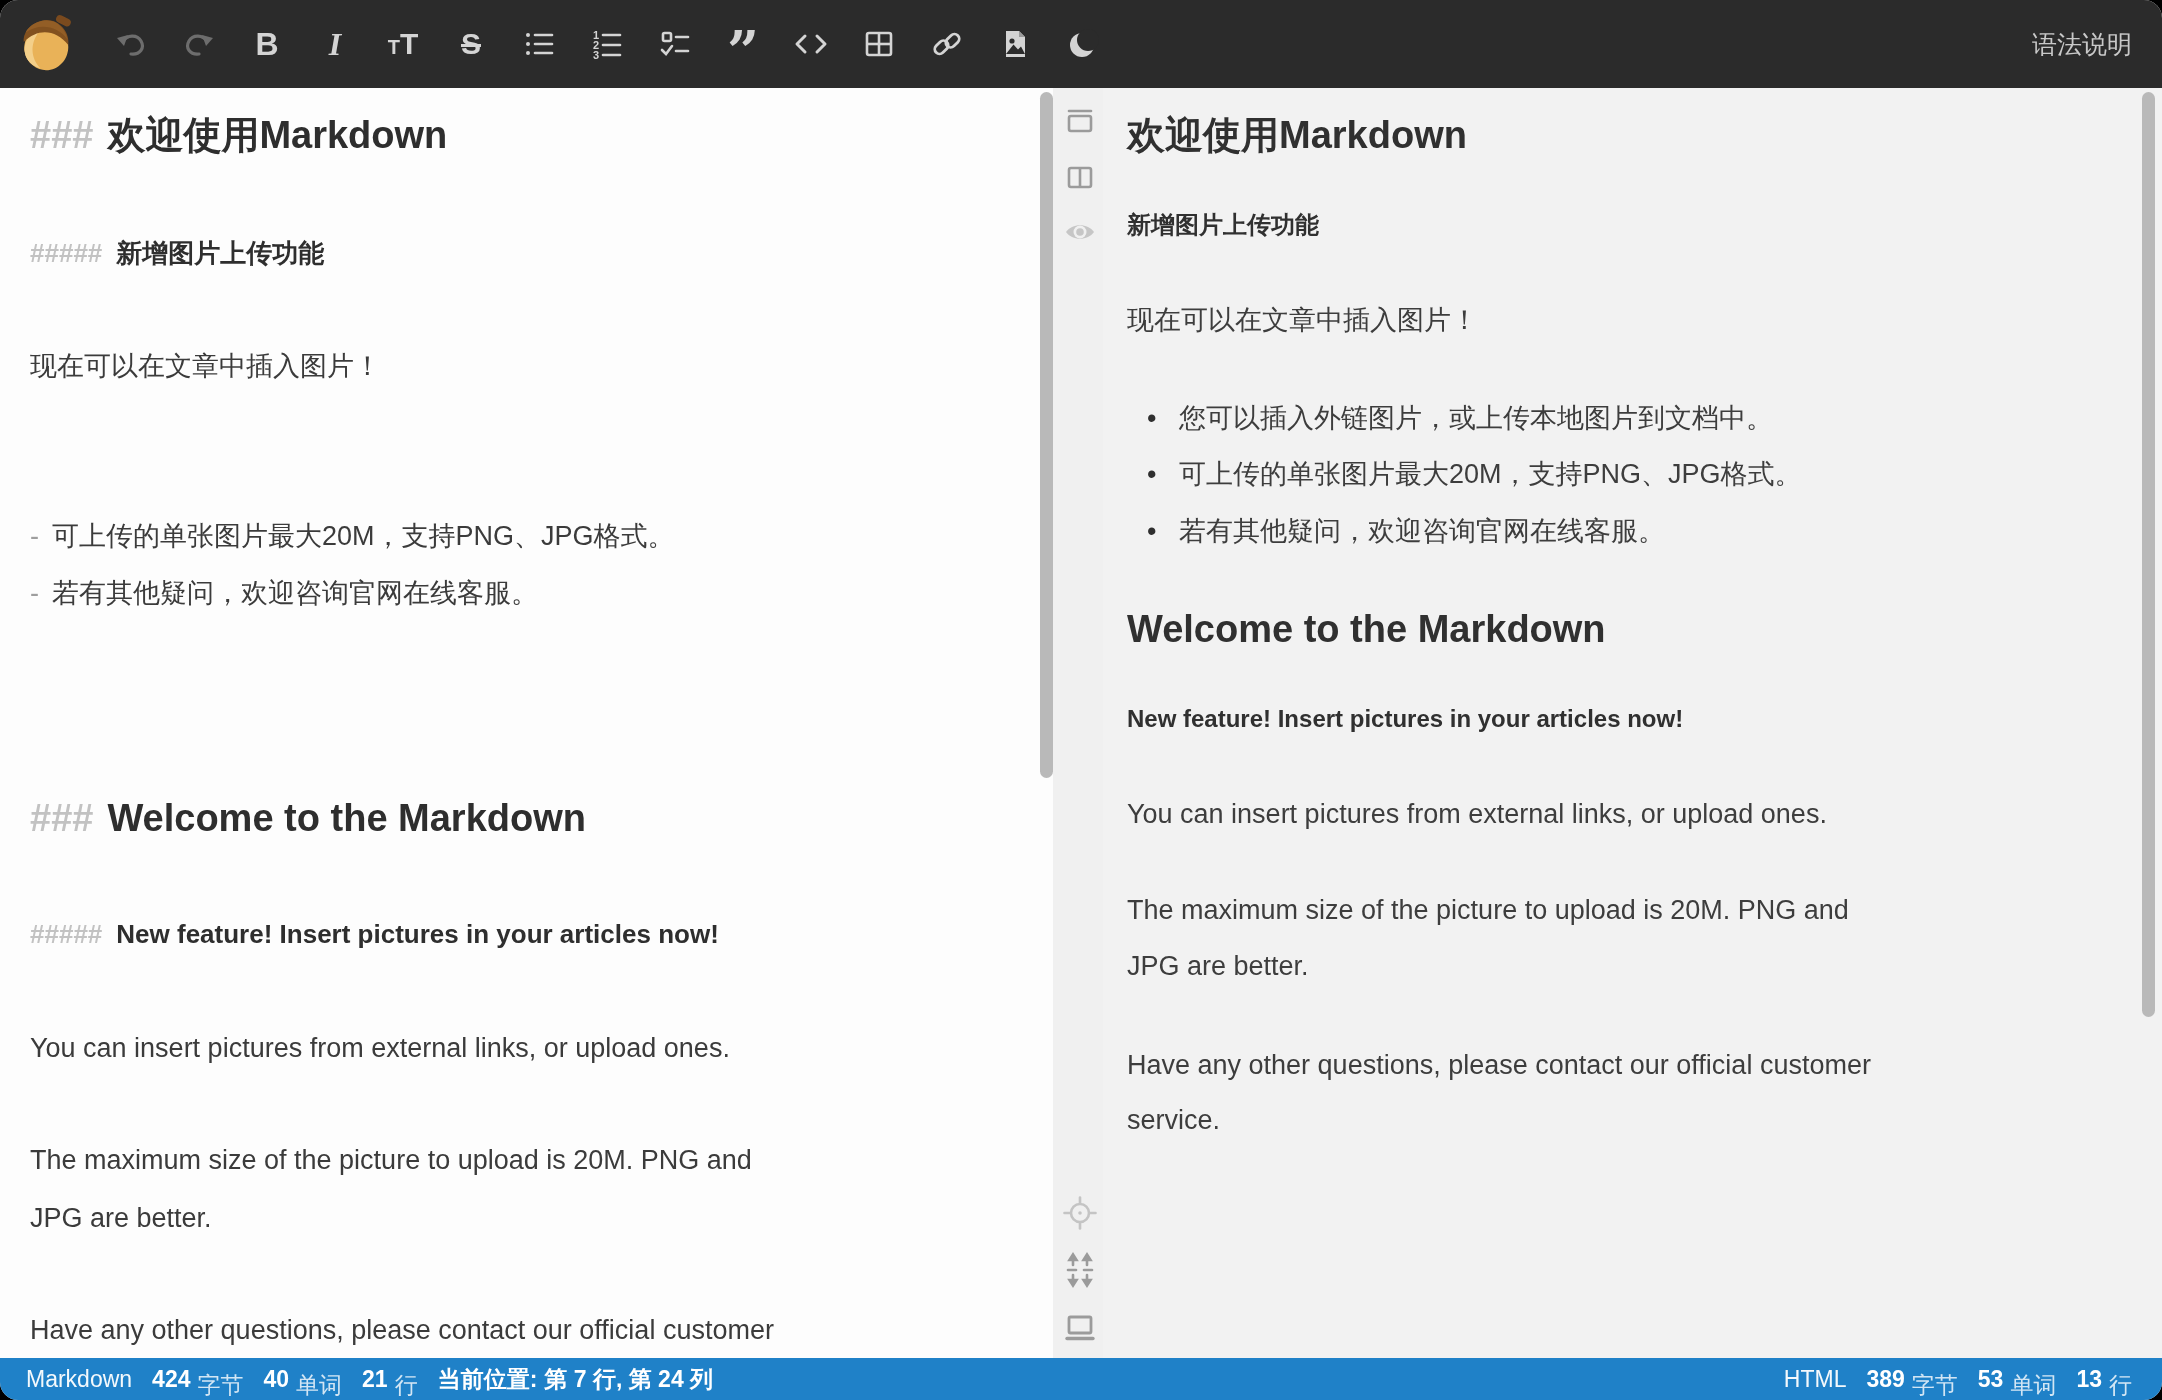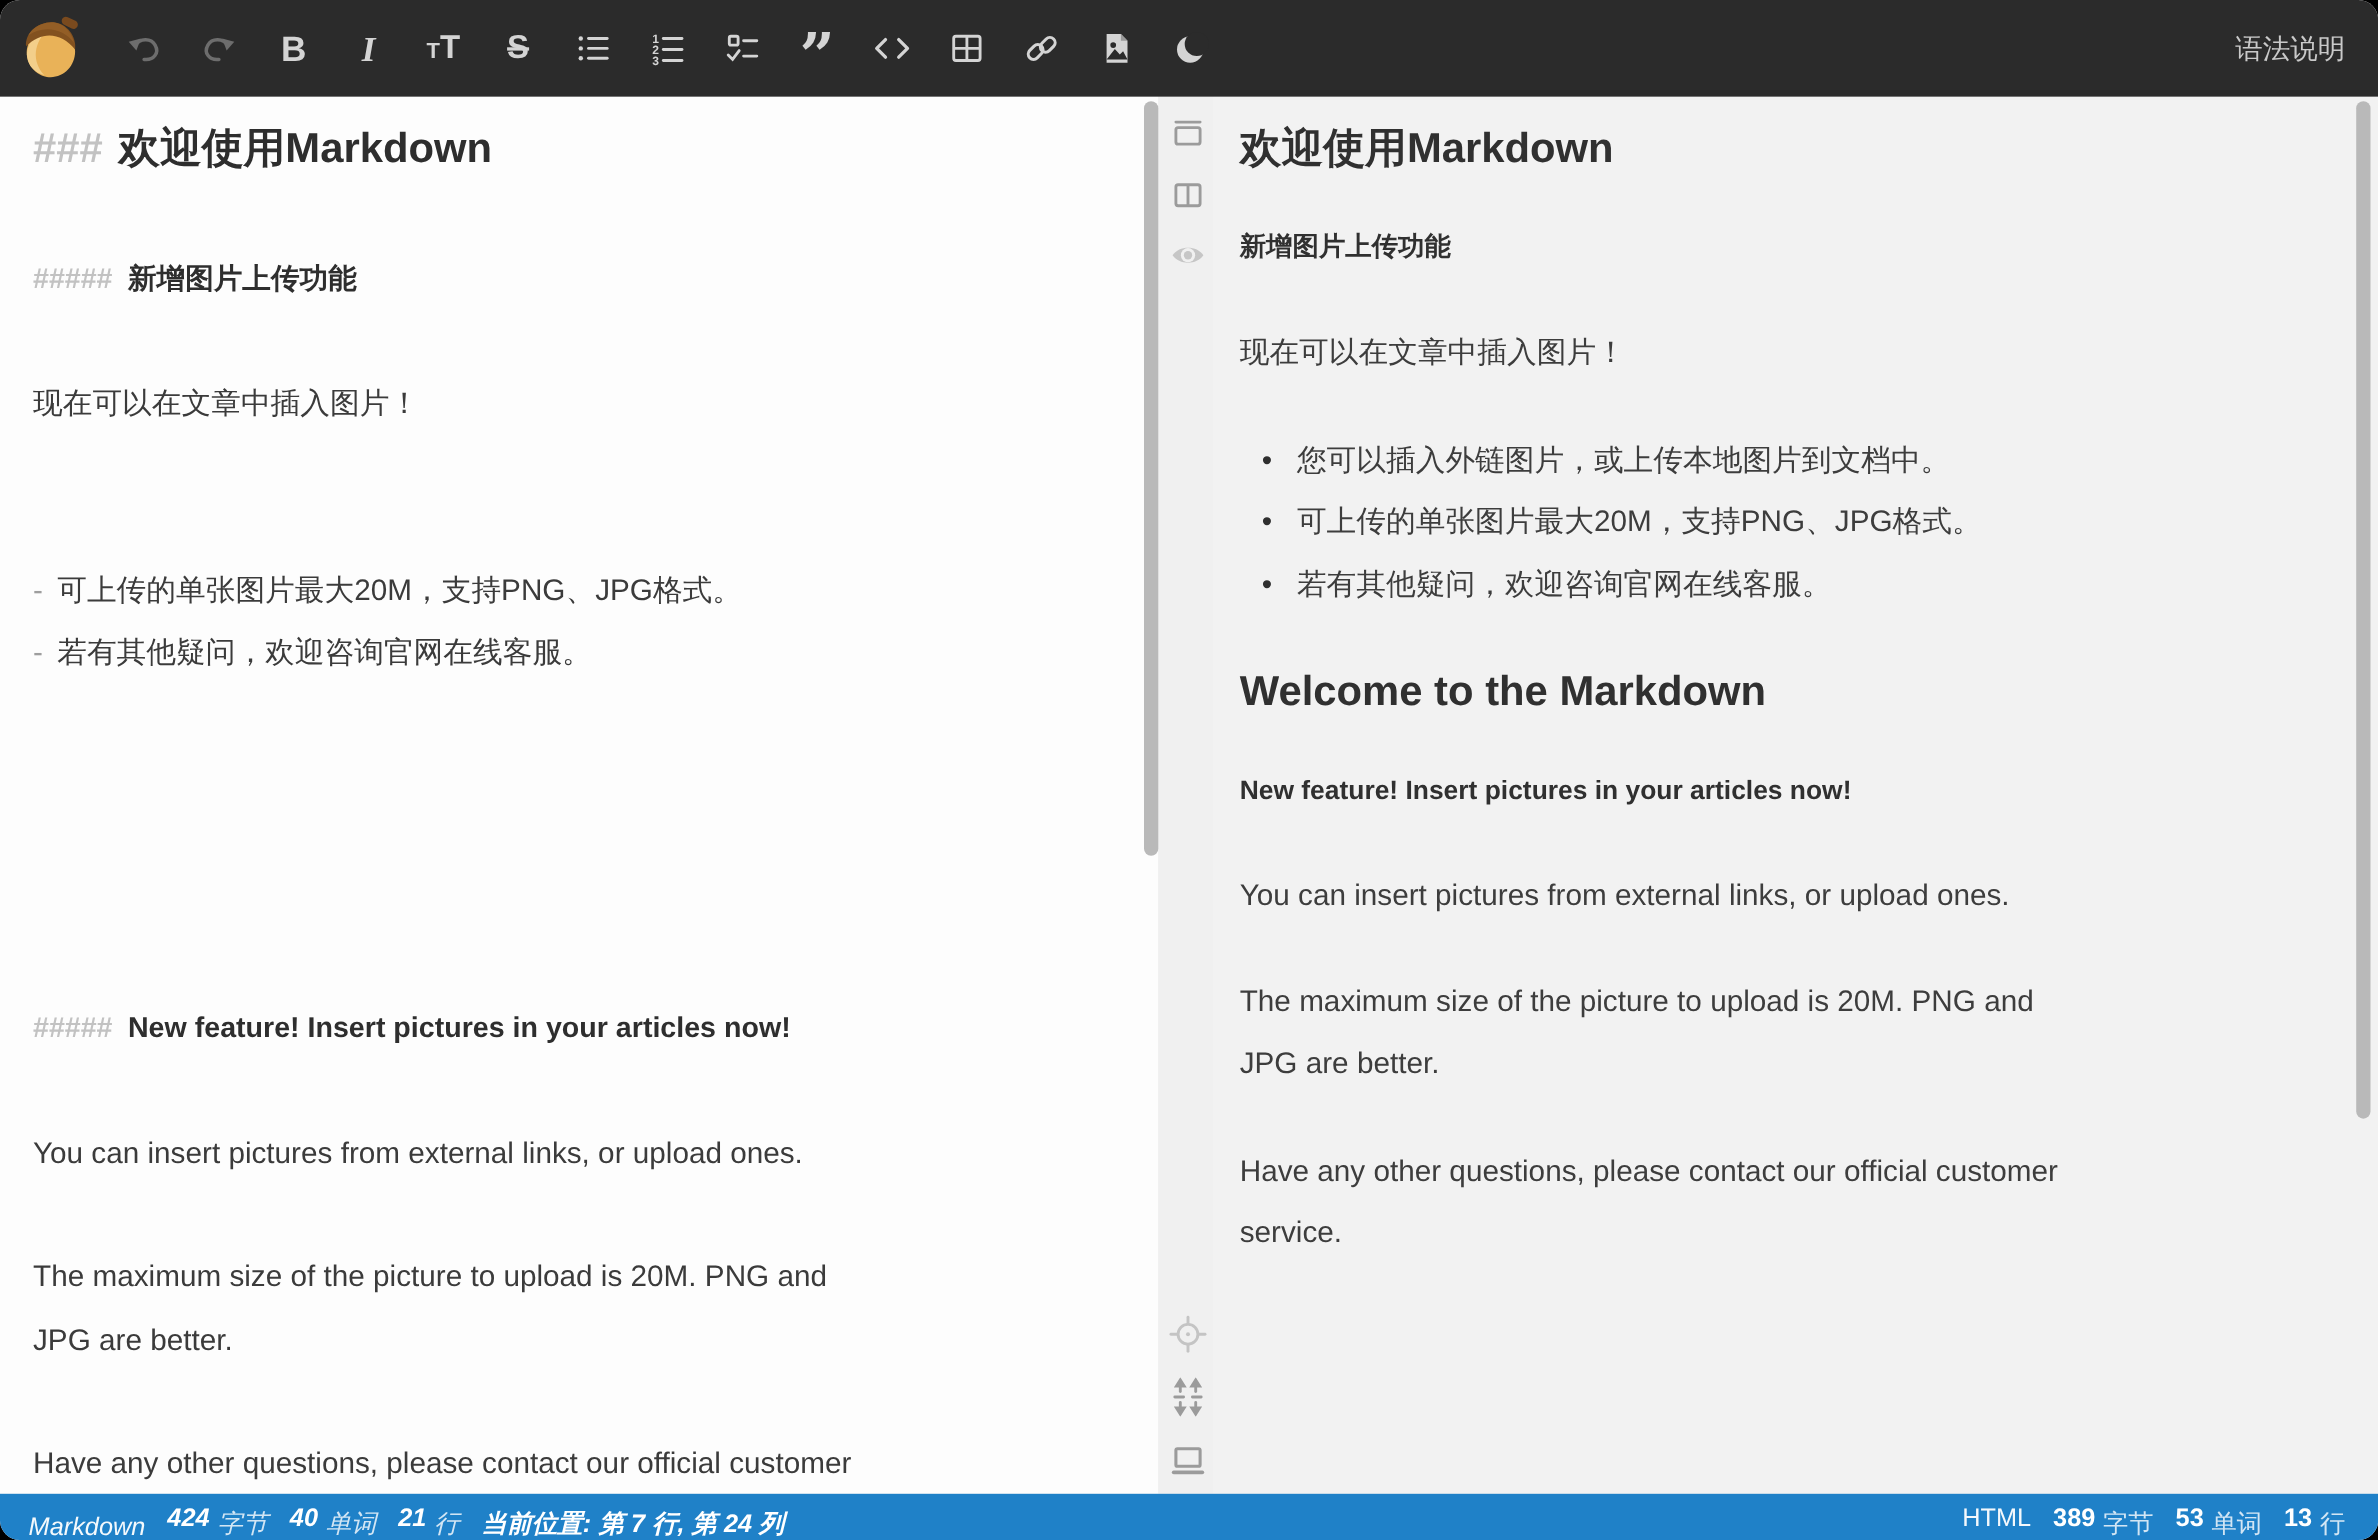--- a/index.html
+++ b/index.html
@@ -41,21 +41,21 @@
   
   .sb{position:absolute;background:#b9b9b9;border-radius:7px;}
   .sb-editor{left:1040px;top:92px;width:13px;height:686px;}
   .sb-preview{left:2142px;top:92px;width:13px;height:925px;}
 
   
   .dv-icon{position:absolute;left:1061px;width:38px;height:38px;display:flex;align-items:center;justify-content:center;cursor:pointer;}
 
   
   .statusbar{position:absolute;left:0;right:0;bottom:0;height:42px;background:#1f81c8;display:flex;align-items:center;color:#fff;font-size:23px;}
-  .sb-left{display:flex;align-items:flex-end;margin-left:26px;gap:20px;font-style:italic;}
+  .sb-left{display:flex;align-items:center;margin-left:26px;gap:20px;}
   .sb-right{display:flex;align-items:center;margin-left:auto;margin-right:30px;gap:20px;justify-content:flex-end;}
   .pair{display:flex;align-items:center;gap:7px;}
   .val{font-weight:700;}
   .unit{opacity:.8;margin-top:13px;}
   .fmt{opacity:.95;}
 </style>
 </head>
 <body>
 
 <div class="window">
@@ -176,20 +176,21 @@
 
     <span class="syntax-help">语法说明</span>
   </div>
 
   <div class="editor">
     <div class="ed-line h3" style="top:11px"><span class="mk">###</span><span>欢迎使用Markdown</span></div>
     <div class="ed-line h5" style="top:136px"><span class="mk">#####</span><span>新增图片上传功能</span></div>
     <div class="ed-line" style="top:249px"><span>现在可以在文章中插入图片！</span></div>
     <div class="ed-line" style="top:419px"><span class="mk-dash">-</span><span>可上传的单张图片最大20M，支持PNG、JPG格式。</span></div>
     <div class="ed-line" style="top:476px"><span class="mk-dash">-</span><span>若有其他疑问，欢迎咨询官网在线客服。</span></div>
+    <div class="ed-line h3" style="top:694px"><span class="mk">###</span><span>Welcome to the Markdown</span></div>
     <div class="ed-line h5" style="top:817px"><span class="mk">#####</span><span>New feature! Insert pictures in your articles now!</span></div>
     <div class="ed-line" style="top:931px"><span>You can insert pictures from external links, or upload ones.</span></div>
     <div class="ed-line" style="top:1043px"><span>The maximum size of the picture to upload is 20M. PNG and</span></div>
     <div class="ed-line" style="top:1101px"><span>JPG are better.</span></div>
     <div class="ed-line" style="top:1213px"><span>Have any other questions, please contact our official customer</span></div>
   </div>
 
   <div class="divider"></div>
 
   <div class="dv-icon" style="top:102px">

